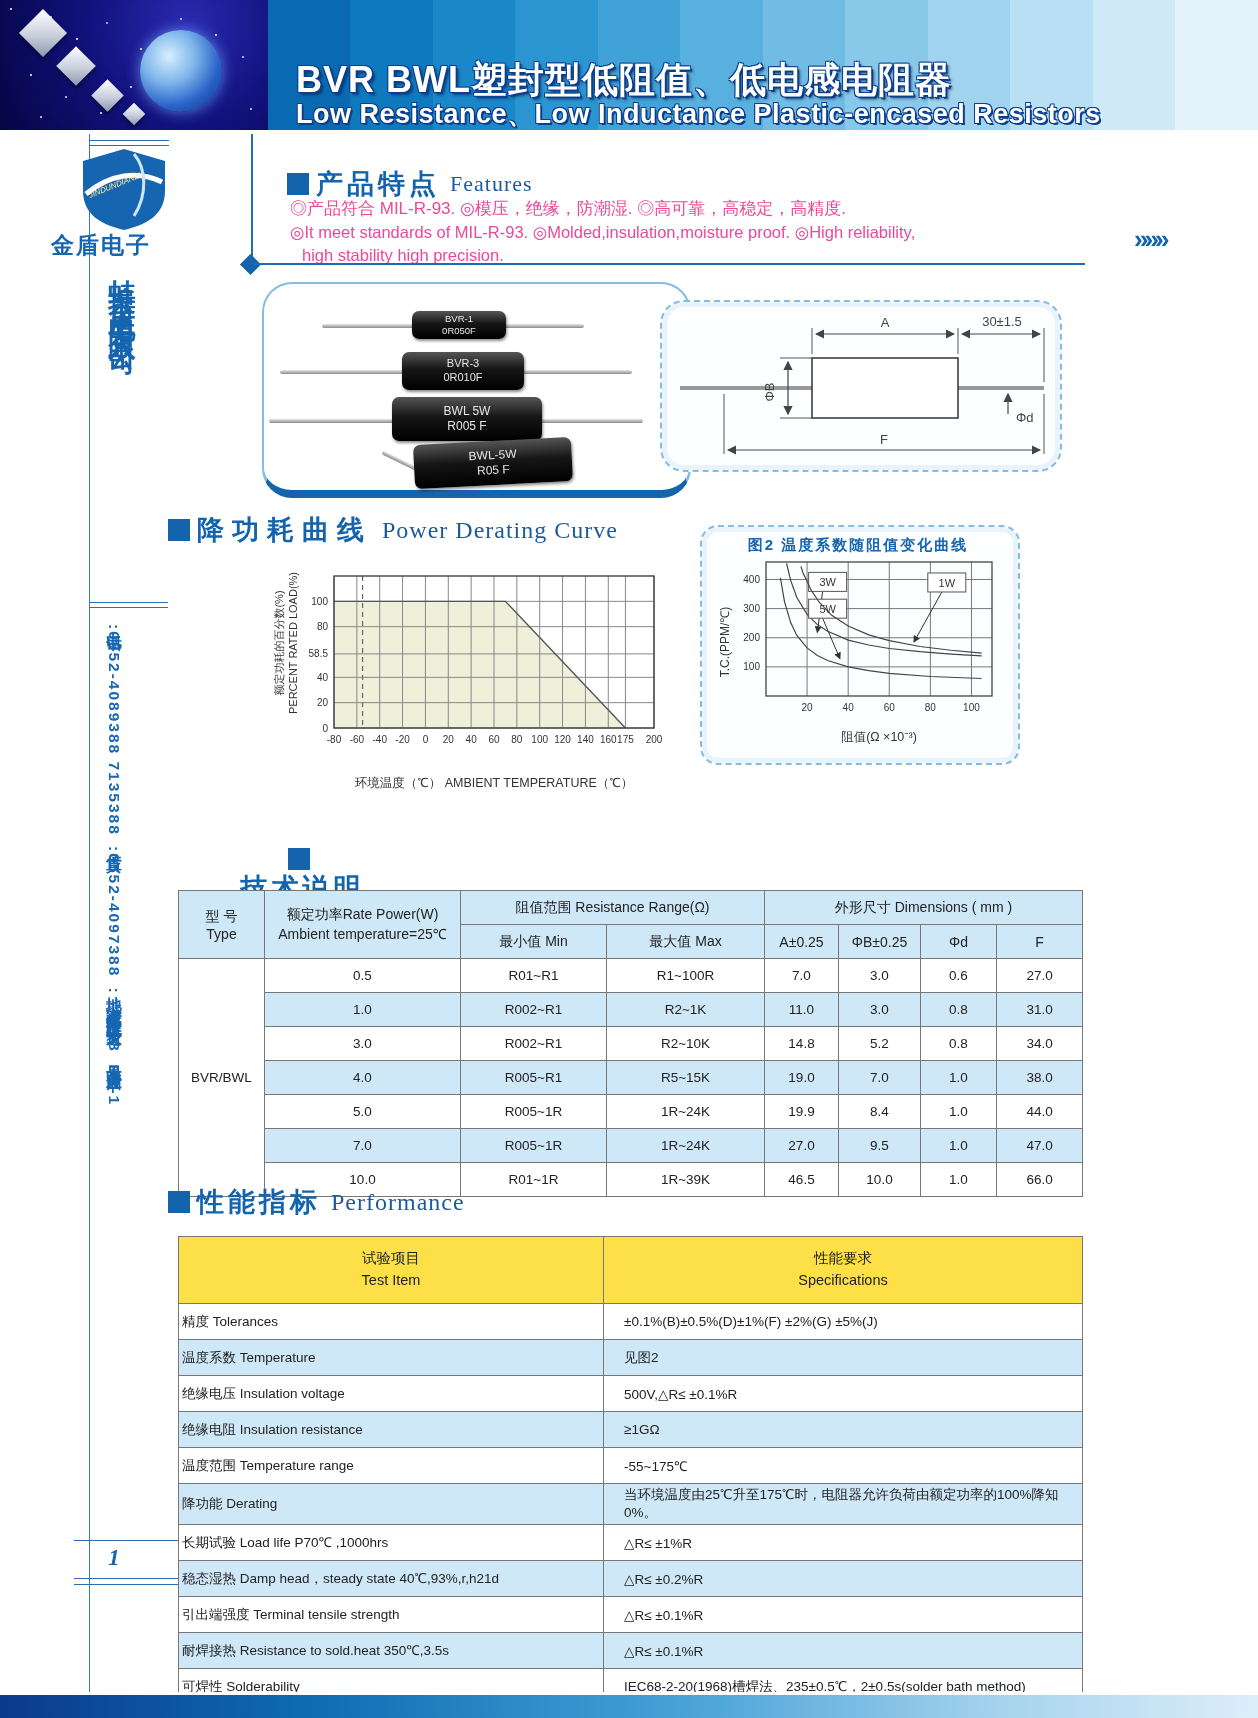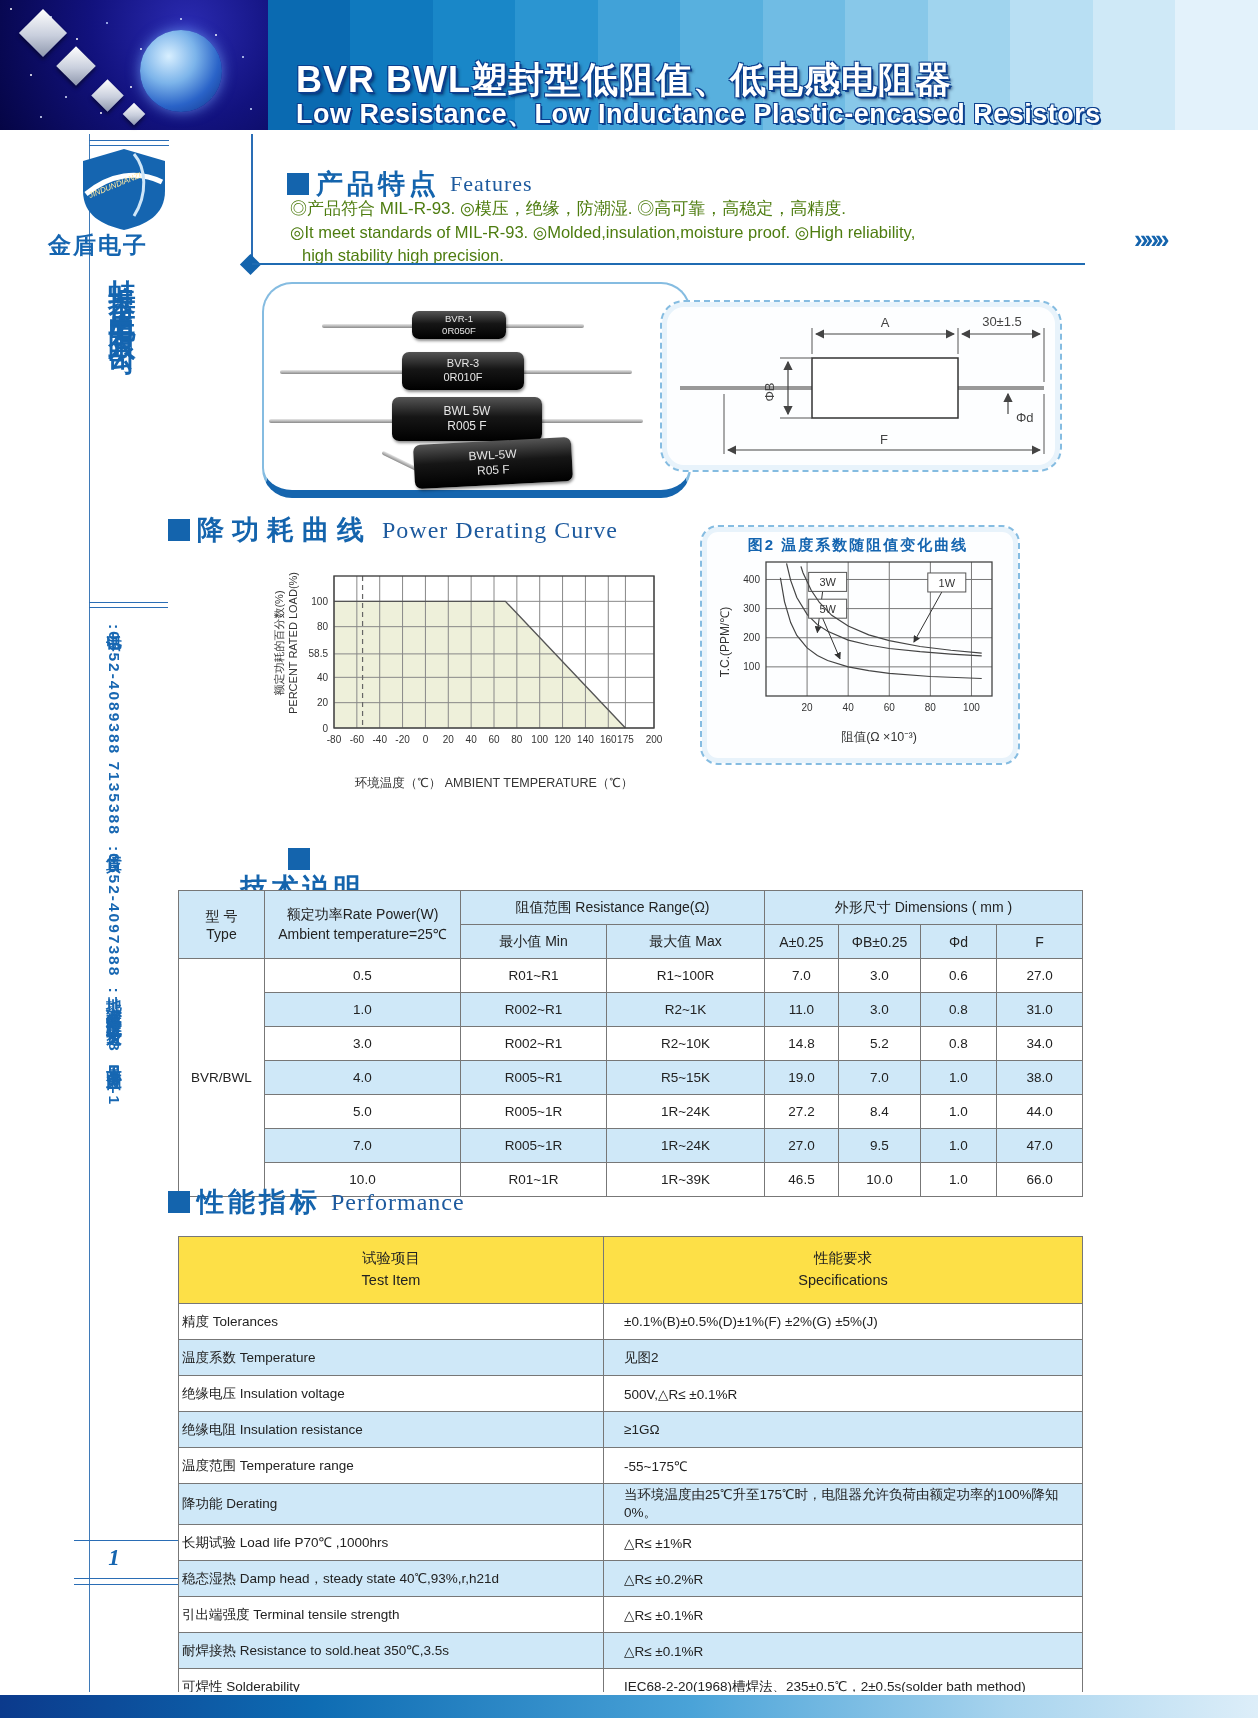--- a/index.html
+++ b/index.html
@@ -31,31 +31,31 @@
   .hdr-title{position:absolute;left:296px;top:56px;font-size:36px;font-weight:bold;color:#fff;
     letter-spacing:1px;text-shadow:2px 2px 0 #0b3f8e,-1px -1px 0 #0b3f8e,1px -1px 0 #0b3f8e,-1px 1px 0 #0b3f8e,3px 3px 3px rgba(5,20,60,.55);white-space:nowrap;}
   .hdr-sub{position:absolute;left:296px;top:96px;font-size:27px;font-weight:bold;color:#fff;
     letter-spacing:0.5px;text-shadow:2px 2px 0 #0b3f8e,-1px -1px 0 #0b3f8e,1px -1px 0 #0b3f8e,-1px 1px 0 #0b3f8e;white-space:nowrap;}
   
   .vrule{position:absolute;left:89px;top:134px;width:1px;height:1584px;background:#3f7ab8;}
   .sb-line{position:absolute;background:#2a6db5;height:1px;}
   .vtext{position:absolute;writing-mode:vertical-rl;text-orientation:mixed;color:#1565b0;font-weight:bold;}
   .company{left:104px;top:258px;height:355px;font-size:27px;letter-spacing:7px;}
   .contact{left:103px;top:620px;height:915px;font-size:15.5px;letter-spacing:2px;color:#1767b2;}
-  .brand{position:absolute;left:48px;top:230px;width:122px;text-align:left;font-size:23px;
+  .brand{position:absolute;left:40px;top:230px;width:122px;text-align:center;font-size:23px;
     font-weight:bold;color:#1565b0;letter-spacing:2px;}
   .pagenum{position:absolute;left:74px;top:1545px;width:80px;text-align:center;
     font-family:"Liberation Serif",serif;font-style:italic;font-weight:bold;font-size:23px;color:#1565b0;}
   
   .sec{position:absolute;display:flex;align-items:center;}
   .sec .sq{width:22px;height:22px;background:#1464ad;margin-right:7px;flex:0 0 auto;}
   .sec .cn{font-size:27px;font-weight:bold;color:#1464ad;letter-spacing:4px;white-space:nowrap;}
   .sec .en{font-family:"Liberation Serif",serif;font-size:22px;color:#1d5a9e;margin-left:10px;white-space:nowrap;letter-spacing:1px;}
   
-  .bullet{position:absolute;color:#4d7c0f;font-size:17px;white-space:nowrap;}
+  .bullet{position:absolute;color:#ec4899;font-size:17px;white-space:nowrap;}
   .chevrons{position:absolute;left:1134px;top:224px;font-size:26px;font-weight:bold;color:#1464ad;letter-spacing:-4px;}
   .feat-vline{position:absolute;left:251px;top:134px;width:2px;height:124px;background:#2a6db5;}
   .feat-diamond{position:absolute;left:243px;top:257px;width:15px;height:15px;background:#1464ad;transform:rotate(45deg);}
   .feat-divider{position:absolute;left:252px;top:263px;width:833px;height:2px;background:#1f6bb2;}
   
   .photo-box{position:absolute;left:262px;top:282px;width:386px;height:206px;background:#fff;
     border:2px solid #85bce1;border-bottom:8px solid #1565ae;border-radius:30px;padding-left:39px;}
   .res-lead{position:absolute;height:4px;background:linear-gradient(180deg,#e8e8e8,#8a8a8a);border-radius:2px;}
   .res-body{position:absolute;background:linear-gradient(180deg,#555 0%,#161616 45%,#000 100%);
     border-radius:7px;color:#e6e6e6;display:flex;flex-direction:column;align-items:center;justify-content:center;
@@ -371,21 +371,21 @@
           <td>R5~15K</td>
           <td>19.0</td>
           <td>7.0</td>
           <td>1.0</td>
           <td>38.0</td>
       </tr>
       <tr class="w">
         <td>5.0</td>
           <td>R005~1R</td>
           <td>1R~24K</td>
-          <td>27.2</td>
+          <td>19.9</td>
           <td>8.4</td>
           <td>1.0</td>
           <td>44.0</td>
       </tr>
       <tr class="b">
         <td>7.0</td>
           <td>R005~1R</td>
           <td>1R~24K</td>
           <td>27.0</td>
           <td>9.5</td>

